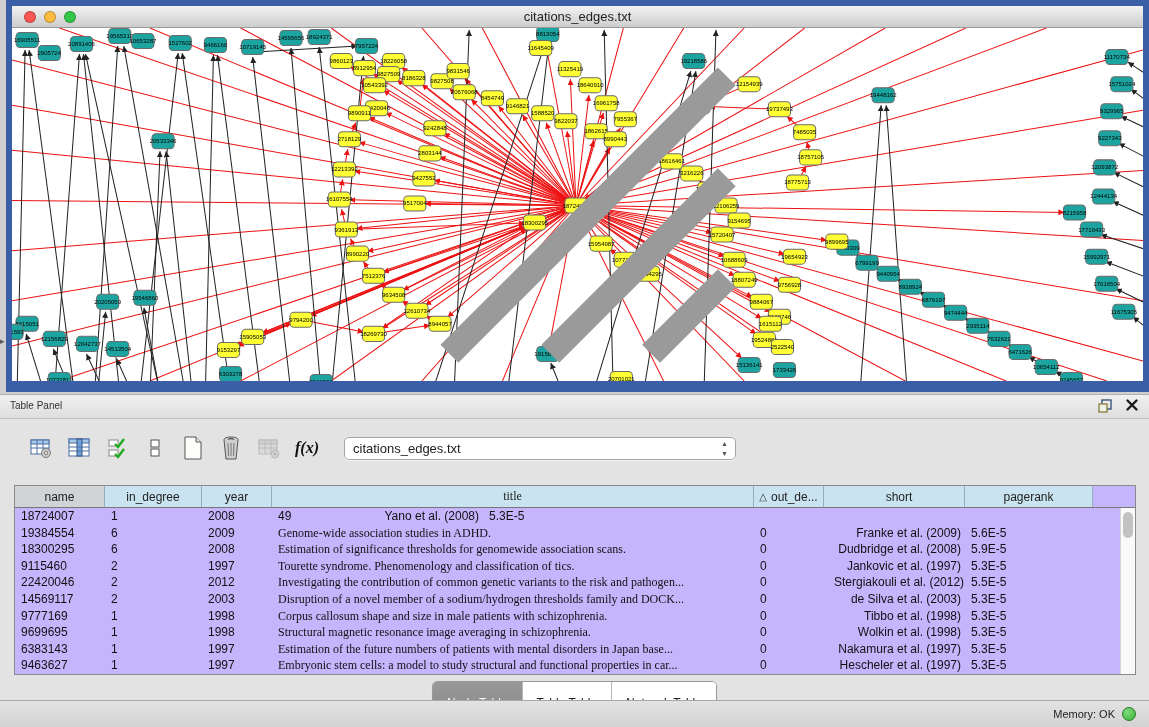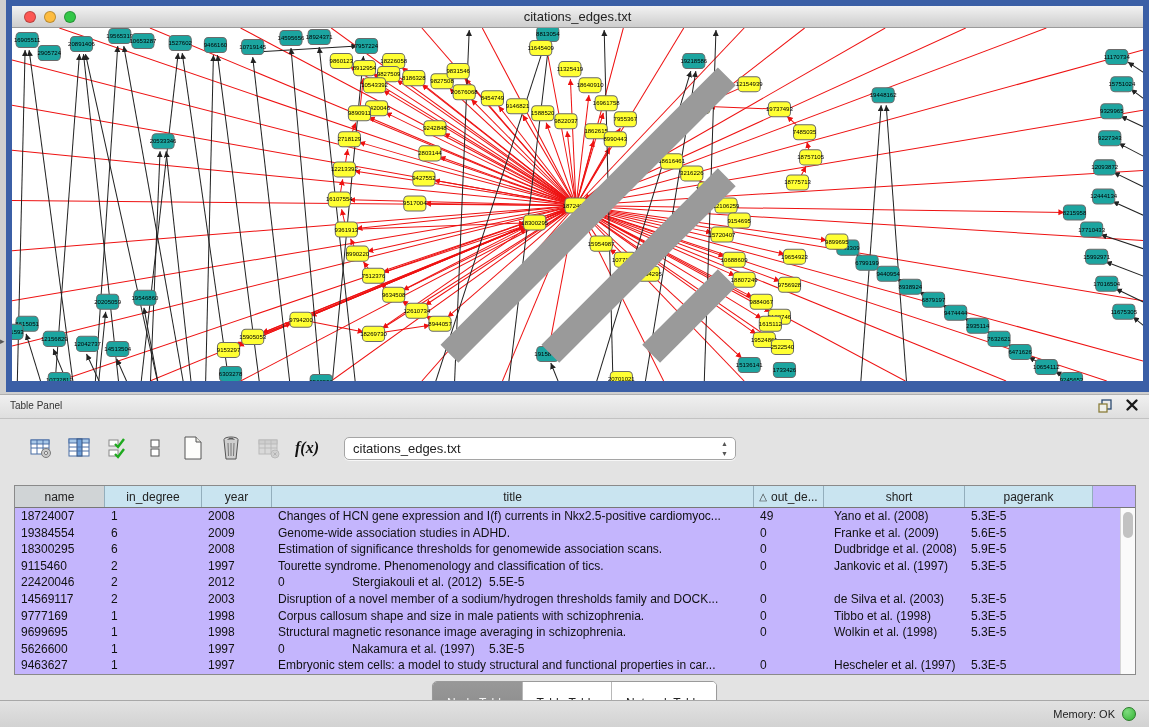--- a/index.html
+++ b/index.html
@@ -38,22 +38,22 @@
     color:#555; text-align:center; }
 
   #grid { position:absolute; left:14px; top:90px; width:1122px; height:190px;
     background:#c4b5fd; border:1px solid #8a8a8a; overflow:hidden; }
   .g-head { display:flex; height:22px; border-bottom:1px solid #777; }
   .g-hcell { background:#c9e4f0; border-right:1px solid #93aebc; font-size:12px; color:#222;
     display:flex; align-items:center; justify-content:center; overflow:hidden; white-space:nowrap; }
   .g-hcell.gray { background:#d0d4d6; }
   .g-row { display:flex; height:16.6px; font-size:12px; color:#111; }
   .g-cell { overflow:hidden; white-space:nowrap; padding:1px 4px 0 6px; }
-  .c0{width:90px;} .c1{width:97px;} .c2{width:70px;} .c3{width:482px;}
-  .c4{width:70px;} .c5{width:141px; padding-left:10px;} .c6{width:128px;}
+  .c0{width:90px;} .c1{width:97px;} .c2{width:70px;} .c3{width:482px;font-family:Liberation Serif, serif;}
+  .c4{width:70px;} .c5{width:141px; padding-left:10px;text-align:right;} .c6{width:128px;}
   .sort-tri { font-size:10px; margin-right:4px; color:#333; }
   #vscroll { position:absolute; right:0; top:22px; bottom:0; width:15px; background:#fafafa;
     border-left:1px solid #d5d5d5; }
   #vscroll .thumb { position:absolute; left:2px; top:4px; width:10px; height:26px;
     background:#c2c2c2; border-radius:5px; }
 
   .tp-tabs { position:absolute; left:0; right:0; top:286px; text-align:center; }
   .seg { display:inline-flex; border:1px solid #9a9a9a; border-radius:5px; overflow:hidden;
     background:#fff; box-shadow:0 1px 1px rgba(0,0,0,.12); }
   .seg button { border:none; background:#fff; font-family:inherit; font-size:12px;
@@ -870,21 +870,20 @@
           </div>
         <div class="g-hcell c6">
             <span>pagerank</span>
           </div>
       </div>
       <div id="grid-body">
           <div class="g-row">
             <div class="g-cell c0">18724007</div>
             <div class="g-cell c1">1</div>
             <div class="g-cell c2">2008</div>
-            <div class="g-cell c3">Changes of HCN gene expression and I(f) currents in Nkx2.5-positive cardiomyoc...</div>
             <div class="g-cell c4">49</div>
             <div class="g-cell c5">Yano et al. (2008)</div>
             <div class="g-cell c6">5.3E-5</div>
           </div>
           <div class="g-row">
             <div class="g-cell c0">19384554</div>
             <div class="g-cell c1">6</div>
             <div class="g-cell c2">2009</div>
             <div class="g-cell c3">Genome-wide association studies in ADHD.</div>
             <div class="g-cell c4">0</div>
@@ -906,20 +905,21 @@
             <div class="g-cell c2">1997</div>
             <div class="g-cell c3">Tourette syndrome. Phenomenology and classification of tics.</div>
             <div class="g-cell c4">0</div>
             <div class="g-cell c5">Jankovic et al. (1997)</div>
             <div class="g-cell c6">5.3E-5</div>
           </div>
           <div class="g-row">
             <div class="g-cell c0">22420046</div>
             <div class="g-cell c1">2</div>
             <div class="g-cell c2">2012</div>
+            <div class="g-cell c3">Investigating the contribution of common genetic variants to the risk and pathogen...</div>
             <div class="g-cell c4">0</div>
             <div class="g-cell c5">Stergiakouli et al. (2012)</div>
             <div class="g-cell c6">5.5E-5</div>
           </div>
           <div class="g-row">
             <div class="g-cell c0">14569117</div>
             <div class="g-cell c1">2</div>
             <div class="g-cell c2">2003</div>
             <div class="g-cell c3">Disruption of a novel member of a sodium/hydrogen thresholds family and DOCK...</div>
             <div class="g-cell c4">0</div>
@@ -938,23 +938,24 @@
           <div class="g-row">
             <div class="g-cell c0">9699695</div>
             <div class="g-cell c1">1</div>
             <div class="g-cell c2">1998</div>
             <div class="g-cell c3">Structural magnetic resonance image averaging in schizophrenia.</div>
             <div class="g-cell c4">0</div>
             <div class="g-cell c5">Wolkin et al. (1998)</div>
             <div class="g-cell c6">5.3E-5</div>
           </div>
           <div class="g-row">
-            <div class="g-cell c0">5626600</div>
+            <div class="g-cell c0">6383143</div>
             <div class="g-cell c1">1</div>
             <div class="g-cell c2">1997</div>
+            <div class="g-cell c3">Estimation of the future numbers of patients with mental disorders in Japan base...</div>
             <div class="g-cell c4">0</div>
             <div class="g-cell c5">Nakamura et al. (1997)</div>
             <div class="g-cell c6">5.3E-5</div>
           </div>
           <div class="g-row">
             <div class="g-cell c0">9463627</div>
             <div class="g-cell c1">1</div>
             <div class="g-cell c2">1997</div>
             <div class="g-cell c3">Embryonic stem cells: a model to study structural and functional properties in car...</div>
             <div class="g-cell c4">0</div>

